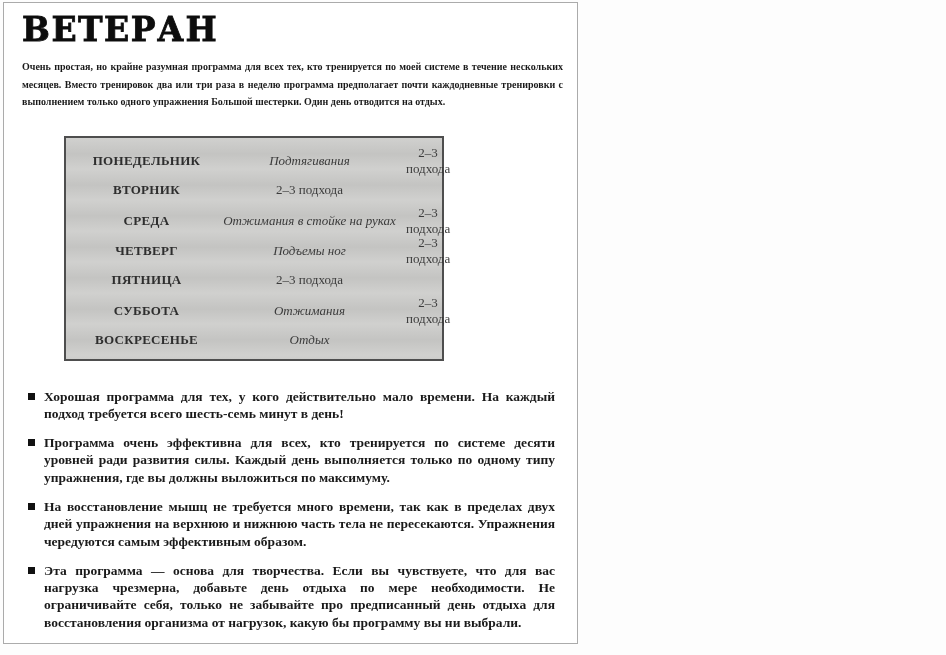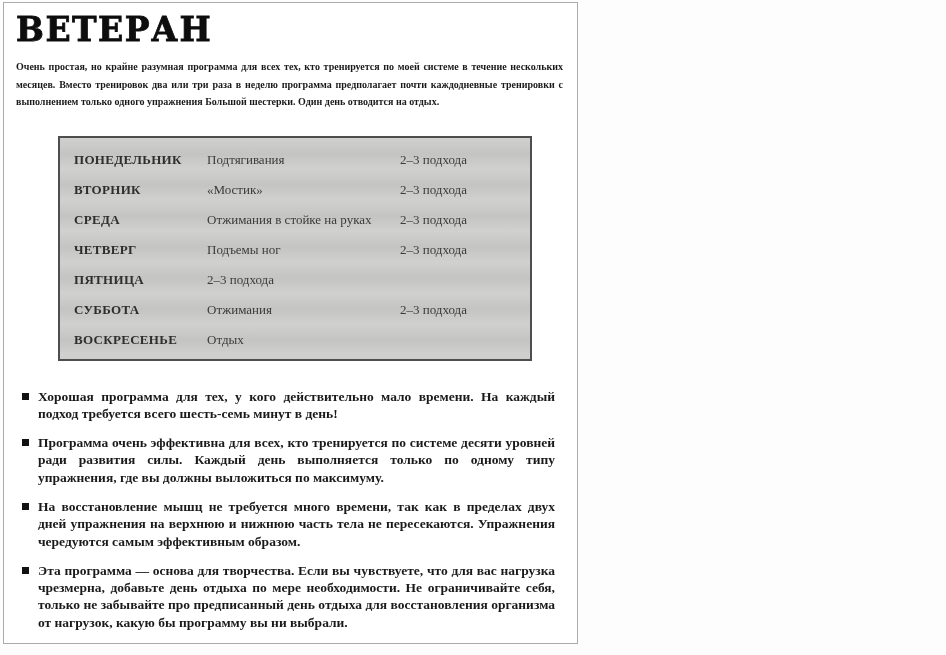--- a/index.html
+++ b/index.html
@@ -9,21 +9,21 @@
     background: #fdfdfd;
     font-family: "Liberation Serif", "DejaVu Serif", serif;
     overflow: hidden;
   }
   .canvas { position: relative; width: 946px; height: 655px; }
   .page {
     position: absolute; left: 3px; top: 2px;
     width: 575px; height: 642px;
     background: #ffffff;
     border: 1px solid #ababab;
-    padding: 8px 12px 0 12px;
+    padding: 8px 12px 0 18px;
   }
   h1.title {
     margin: 2px 0 11px 0;
     font-family: "DejaVu Serif", "Liberation Serif", serif;
     font-weight: bold;
     font-size: 33px;
     line-height: 34px;
     letter-spacing: 1.5px;
     color: #0d0d0d;
     -webkit-text-stroke: 0.8px #0d0d0d;
@@ -31,38 +31,39 @@
   .intro {
     margin: 0 2px 0 0;
     font-size: 10px;
     font-weight: bold;
     line-height: 17.5px;
     text-align: justify;
     color: #1a1a1a;
   }
   .schedule {
     margin: 25px 0 0 42px;
-    width: 474px;
+    width: 380px;
     background: #cbcbc9;
     background-image: repeating-linear-gradient(
       180deg,
       rgba(255,255,255,0.10) 0px, rgba(0,0,0,0.035) 16px,
       rgba(255,255,255,0.10) 31px);
     border: 2px solid #4e4e4e;
     padding: 7px 0 4px 14px;
+    text-align: center;
   }
   .trow {
     display: grid;
     grid-template-columns: 133px 193px 1fr;
     height: 30px;
     align-items: center;
     font-size: 13px;
   }
   .trow .day  { font-weight: bold; color: #2e2e2e; letter-spacing: 0.3px; }
-  .trow .ex   { color: #3b3b3b; }
+  .trow .ex   { color: #3b3b3b; font-style: italic; }
   .trow .sets { color: #3b3b3b; }
   .bullets { margin: 27px 10px 0 6px; }
   .bullet { display: flex; margin-bottom: 12px; justify-content: space-between; }
   .bullet .sq {
     flex: none;
     width: 7px; height: 7px;
     background: #111;
     margin: 5px 9px 0 0;
   }
   .bullet p {
@@ -86,21 +87,20 @@
     <p class="intro">Очень простая, но крайне разумная программа для всех тех, кто тренируется по моей системе в течение нескольких месяцев. Вместо тренировок два или три раза в неделю программа предполагает почти каждодневные тренировки с выполнением только одного упражнения Большой шестерки. Один день отводится на отдых.</p>
 
     <div class="schedule">
       <div class="trow">
         <span class="day">ПОНЕДЕЛЬНИК</span>
         <span class="ex">Подтягивания</span>
         <span class="sets">2–3 подхода</span>
       </div>
       <div class="trow">
         <span class="day">ВТОРНИК</span>
-        <span class="ex">«Мостик»</span>
         <span class="sets">2–3 подхода</span>
       </div>
       <div class="trow">
         <span class="day">СРЕДА</span>
         <span class="ex">Отжимания в стойке на руках</span>
         <span class="sets">2–3 подхода</span>
       </div>
       <div class="trow">
         <span class="day">ЧЕТВЕРГ</span>
         <span class="ex">Подъемы ног</span>

